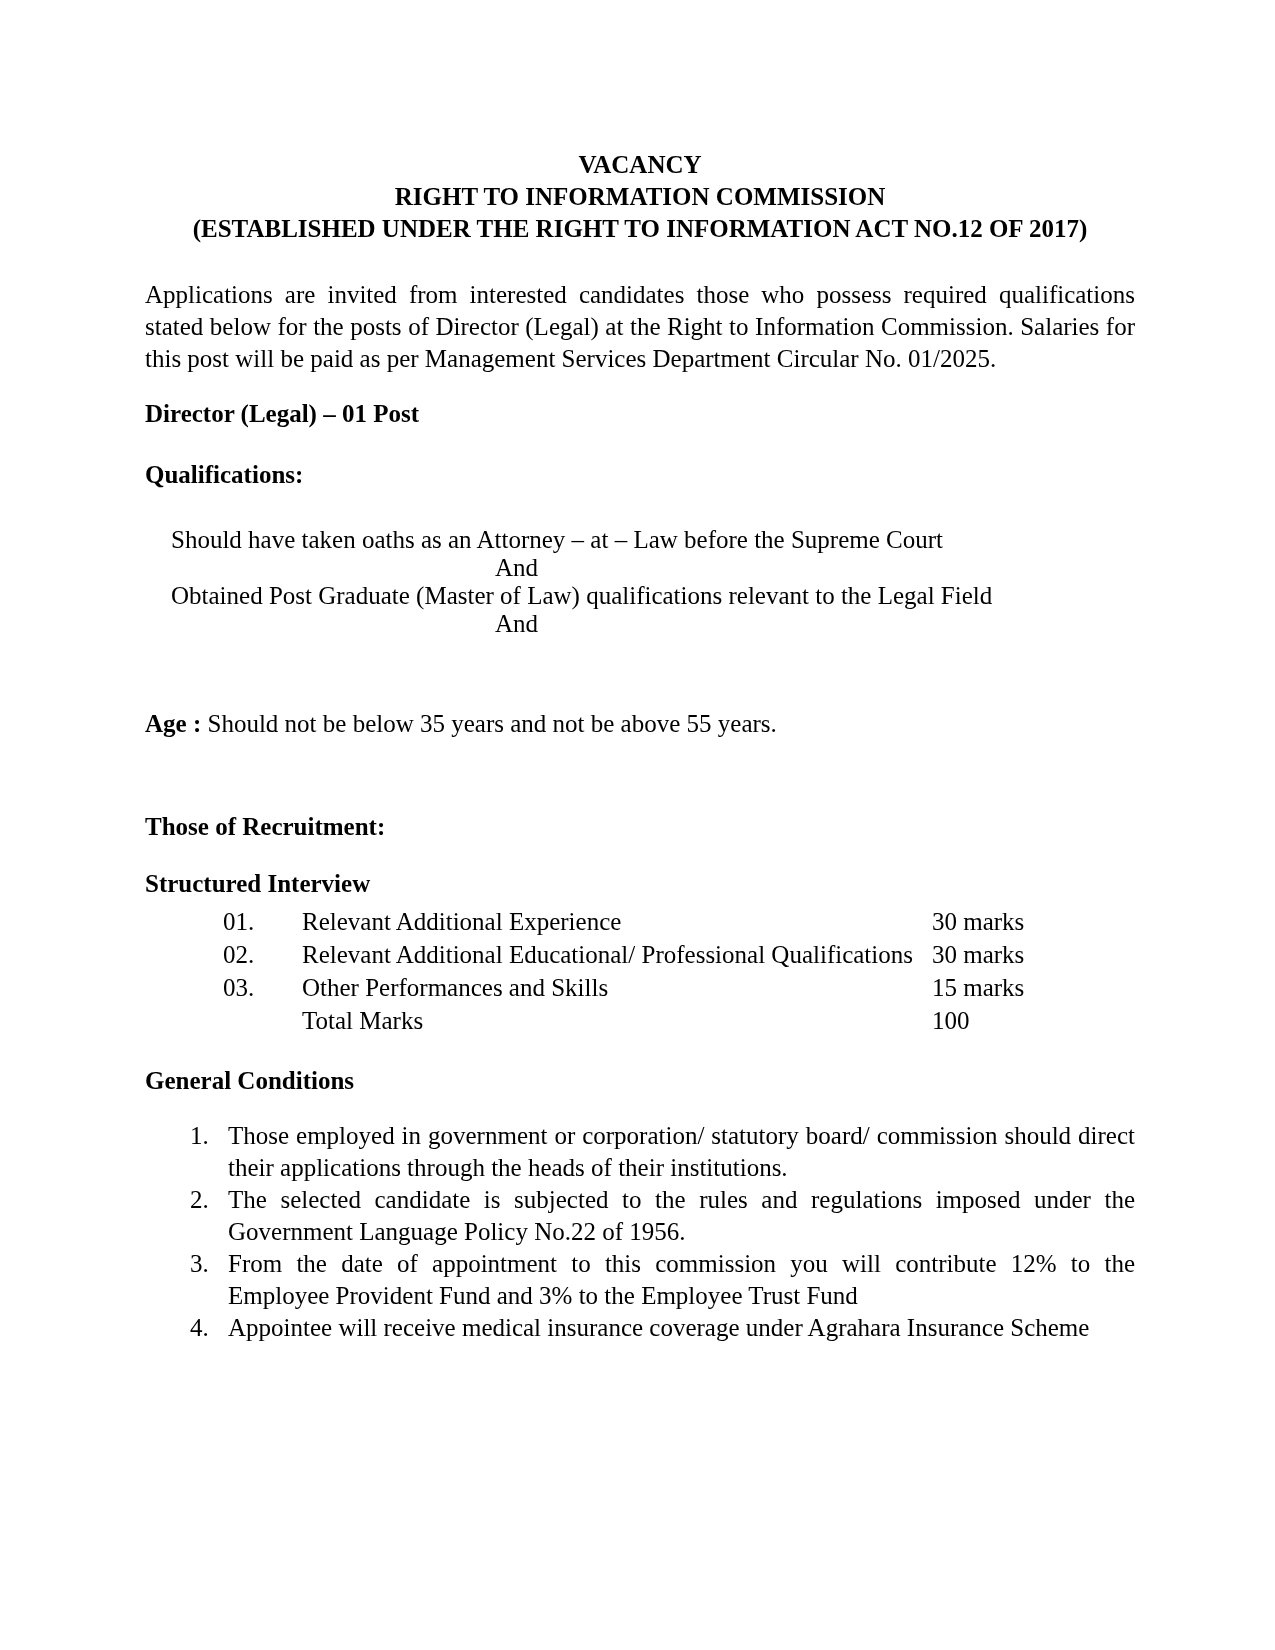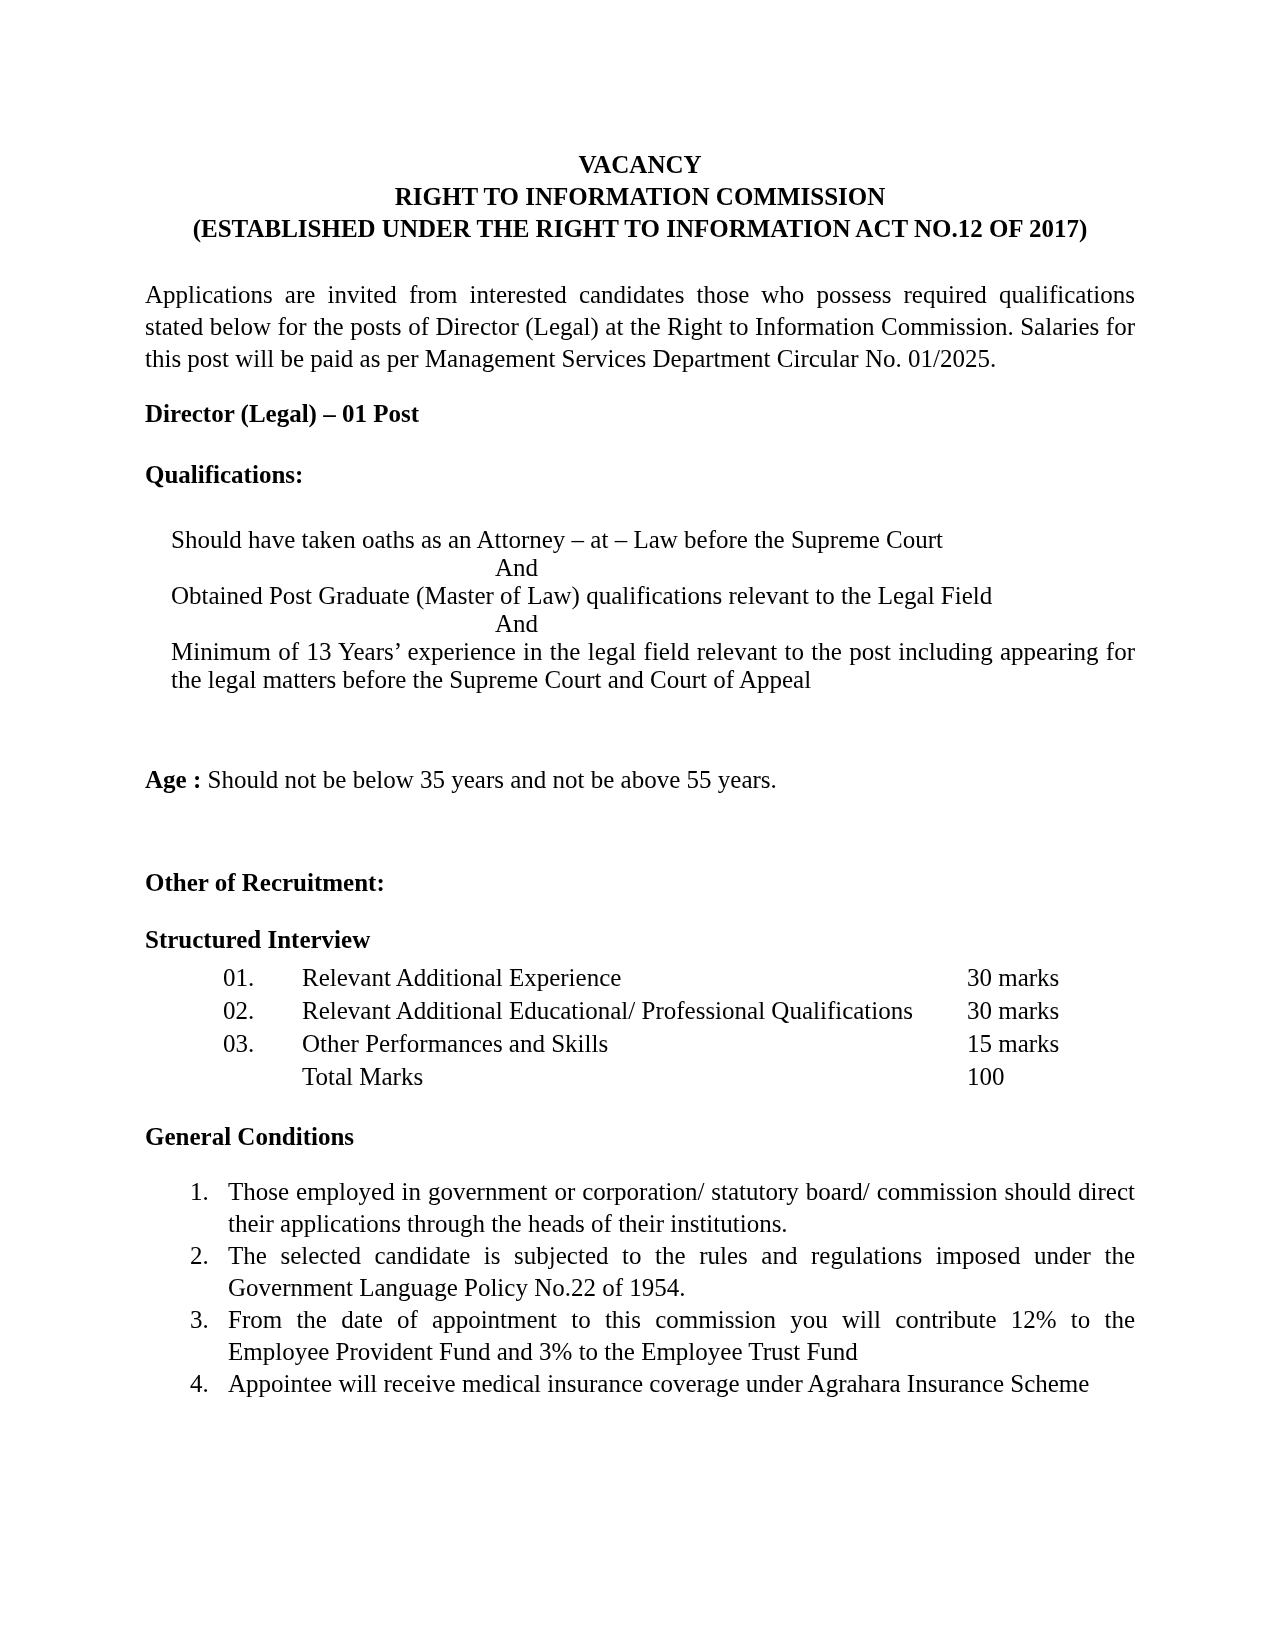--- a/index.html
+++ b/index.html
@@ -51,21 +51,21 @@
   .age-label   { font-weight: bold; }
 
   .salary-line      { margin-top: 58px !important; }
   .method-heading   { margin-top: 71px !important; }
   .structured-heading { margin-top: 25px !important; }
 
   .marks-table { margin-top: 5px; }
   .m-row  { position: relative; height: 33px; line-height: 33px; }
   .m-no   { position: absolute; left: 78px;  }
   .m-crit { position: absolute; left: 157px; white-space: nowrap; }
-  .m-val  { position: absolute; left: 822px; }
+  .m-val  { position: absolute; left: 787px; }
 
   .gc-heading { margin-top: 28px !important; }
 
   .gc-list { margin-top: 23px; }
   .gc-item {
     position: relative;
     padding-left: 83px;
     text-align: justify;
     line-height: 32px;
   }
@@ -86,27 +86,26 @@
 
   <p class="h-bold post-heading">Director (Legal) – 01 Post</p>
 
   <p class="h-bold qual-heading">Qualifications:</p>
 
   <div class="qual-block">
     <p class="req">Should have taken oaths as an Attorney – at – Law before the Supreme Court</p>
     <p class="conj">And</p>
     <p class="req">Obtained Post Graduate (Master of Law) qualifications relevant to the Legal Field</p>
     <p class="conj">And</p>
-    <p class="req just">Minimum of 13 Years’ experience in the legal field relevant to the post including appearing for the legal matters before the Supreme Court and Court of Appeal</p>
   </div>
 
   <p class="age-line"><span class="age-label">Age :</span> <span>Should not be below 35 years and not be above 55 years.</span></p>
 
 
-  <p class="h-bold method-heading">Other of Recruitment:</p>
+  <p class="h-bold method-heading">Those of Recruitment:</p>
 
   <p class="h-bold structured-heading">Structured Interview</p>
 
   <div class="marks-table">
     <div class="m-row">
       <span class="m-no">01.</span>
       <span class="m-crit">Relevant Additional Experience</span>
       <span class="m-val">30 marks</span>
     </div>
     <div class="m-row">
@@ -128,21 +127,21 @@
 
   <p class="h-bold gc-heading">General Conditions</p>
 
   <div class="gc-list">
     <div class="gc-item">
       <span class="gc-no">1.</span>
       <span class="gc-text">Those employed in government or corporation/ statutory board/ commission should direct their applications through the heads of their institutions.</span>
     </div>
     <div class="gc-item">
       <span class="gc-no">2.</span>
-      <span class="gc-text">The selected candidate is subjected to the rules and regulations imposed under the Government Language Policy No.22 of 1954.</span>
+      <span class="gc-text">The selected candidate is subjected to the rules and regulations imposed under the Government Language Policy No.22 of 1956.</span>
     </div>
     <div class="gc-item">
       <span class="gc-no">3.</span>
       <span class="gc-text">From the date of appointment to this commission you will contribute 12% to the Employee Provident Fund and 3% to the Employee Trust Fund</span>
     </div>
     <div class="gc-item">
       <span class="gc-no">4.</span>
       <span class="gc-text">Appointee will receive medical insurance coverage under Agrahara Insurance Scheme</span>
     </div>
   </div>

